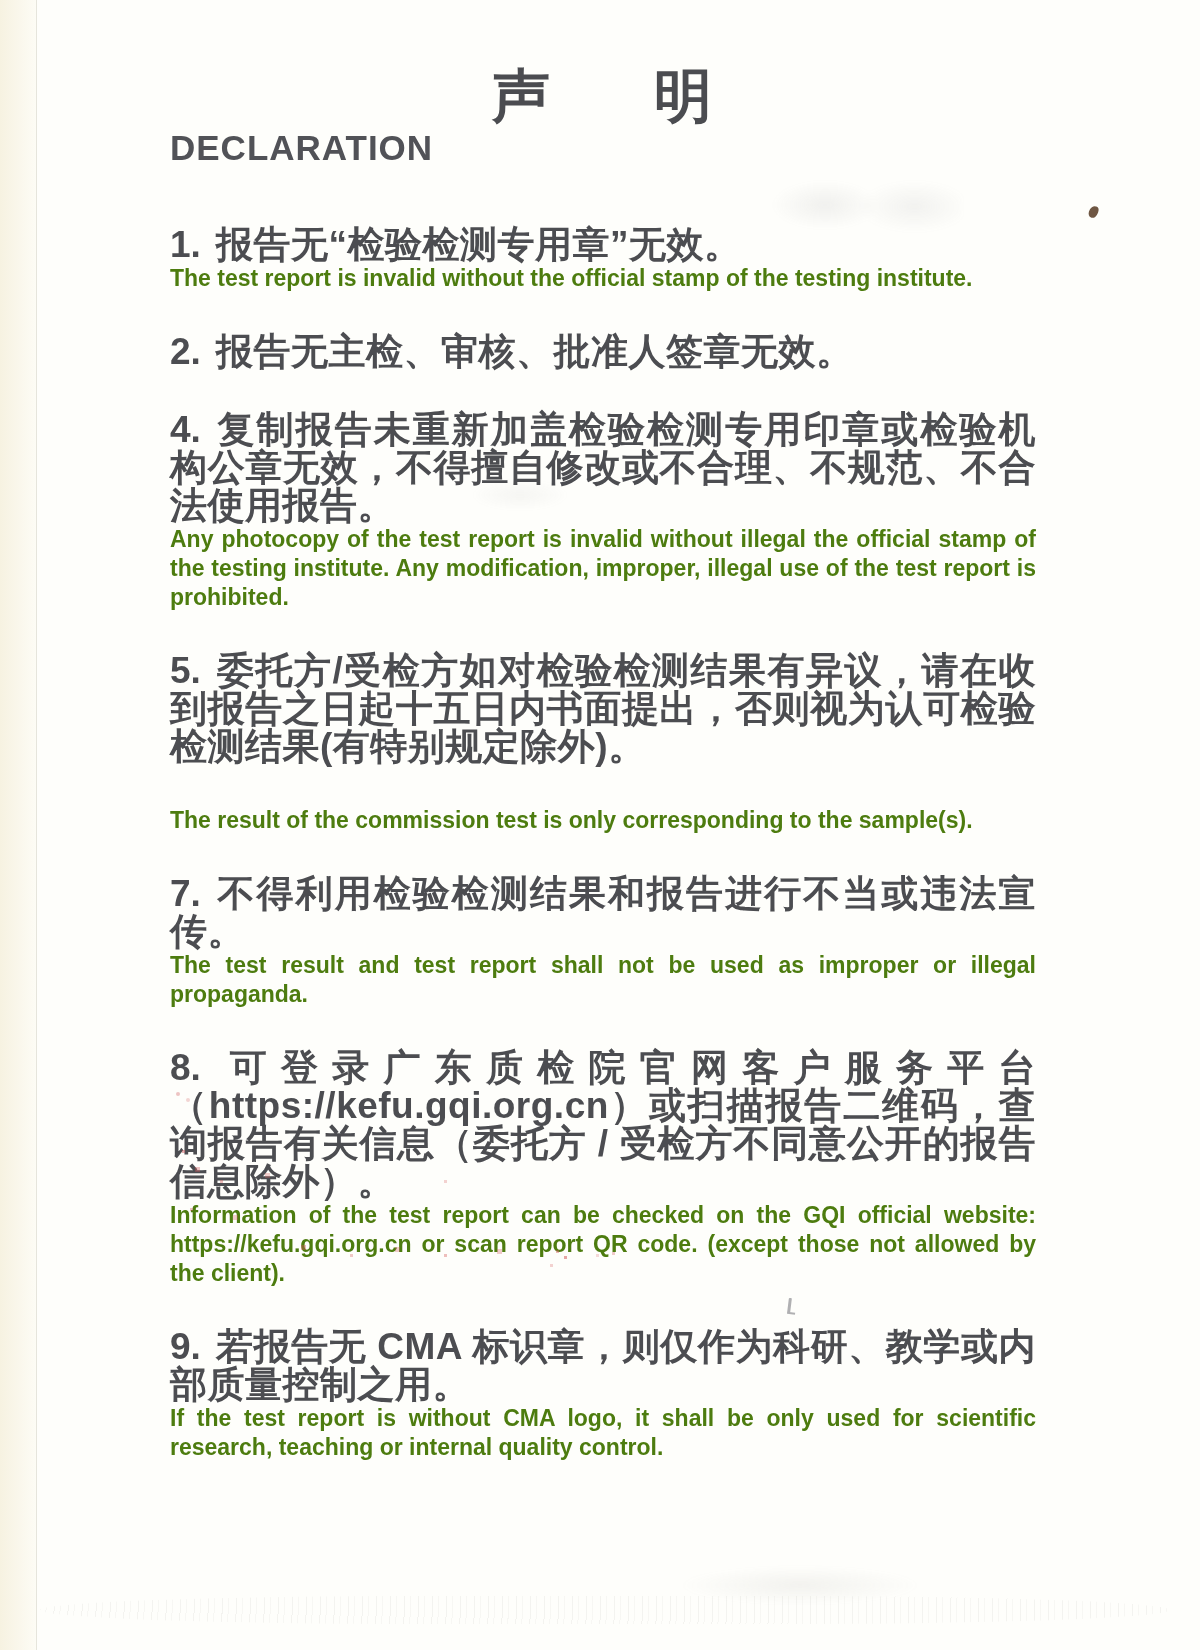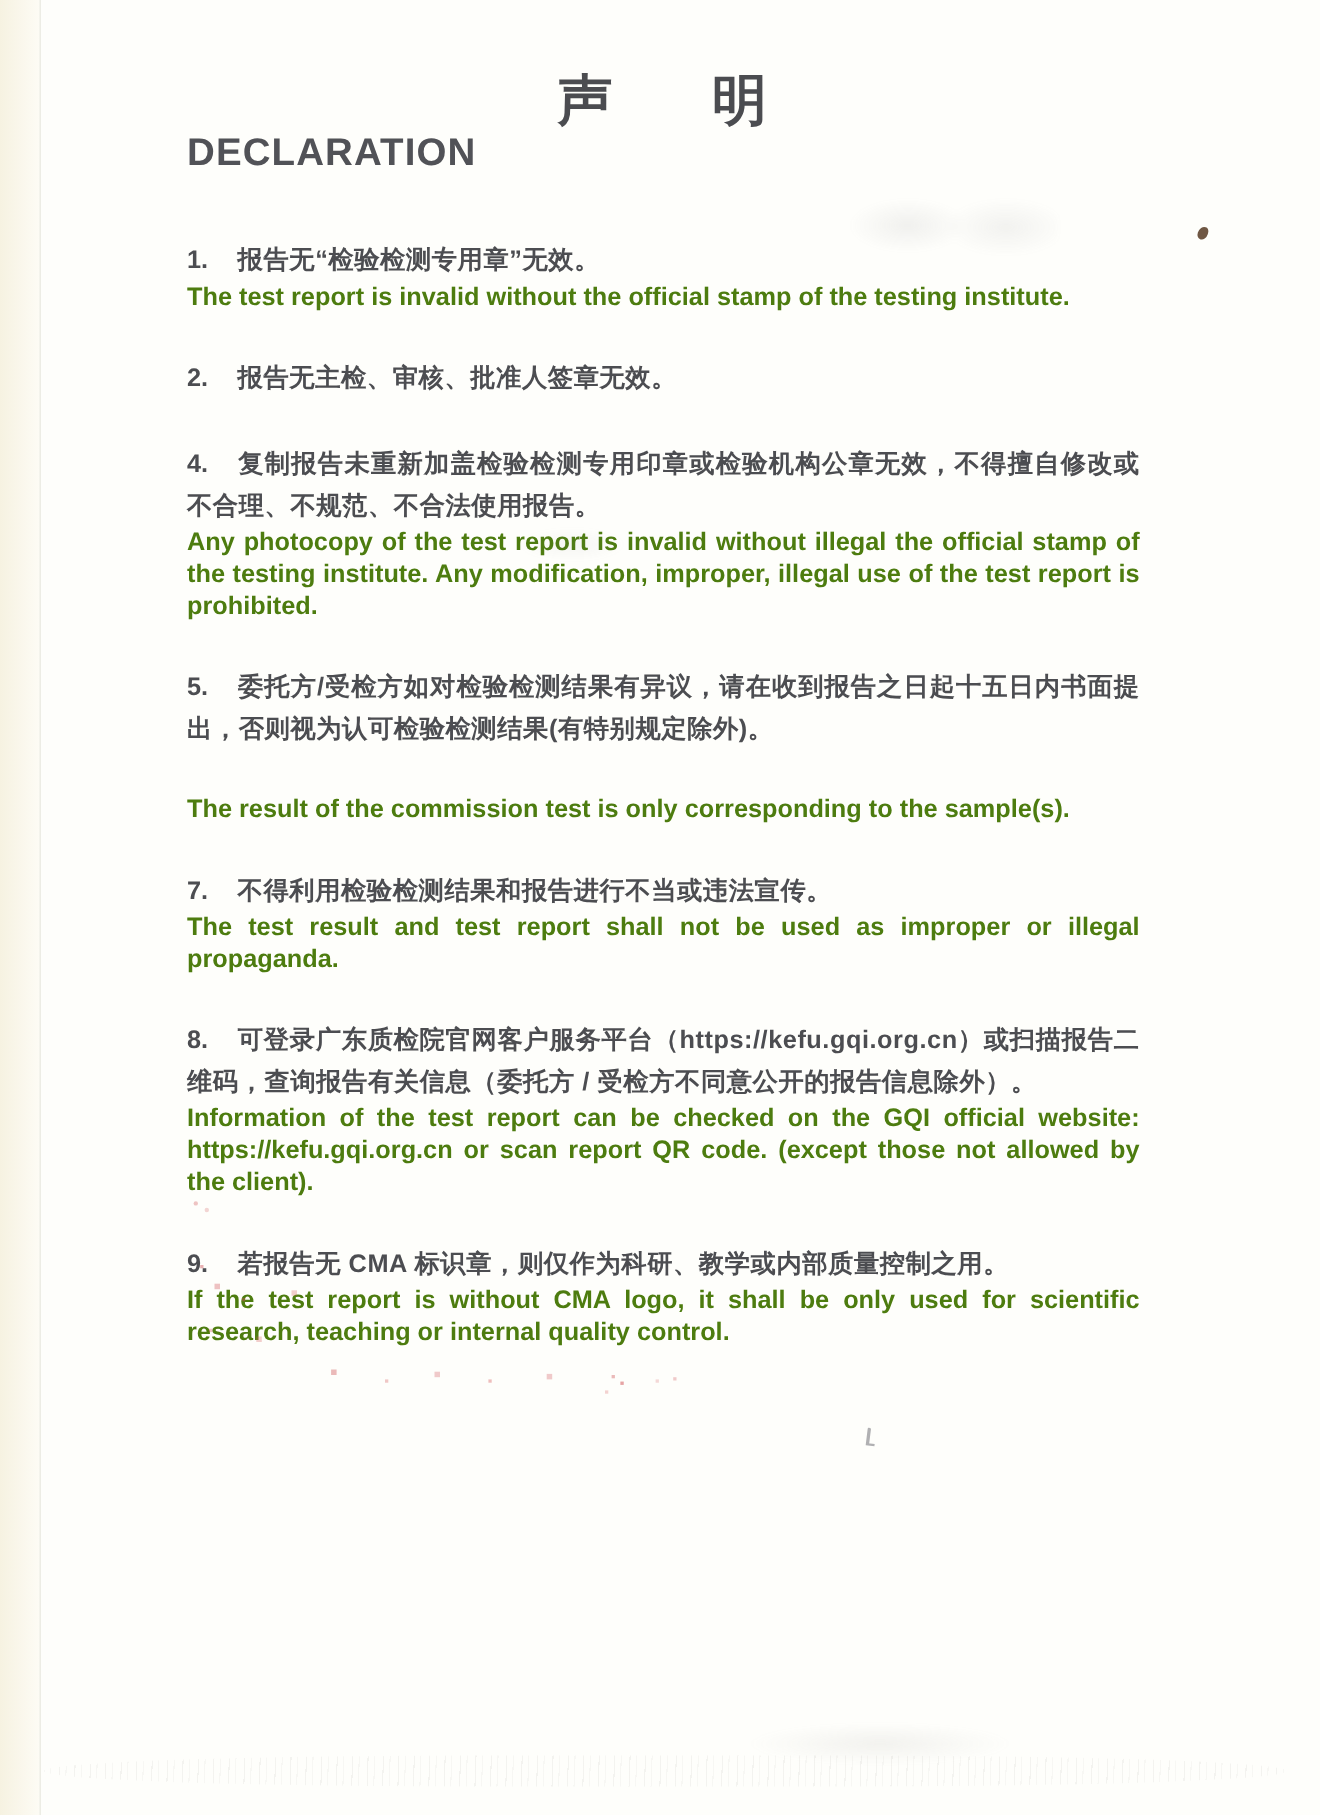--- a/index.html
+++ b/index.html
@@ -15,34 +15,34 @@
     position:absolute; left:0; top:0; width:36px; height:1650px;
     background:linear-gradient(to right,#f6f2e1 0%,#faf7ec 55%,#fdfcf5 100%);
     border-right:1px solid #e6e5dc;
   }
 
   .page { position:absolute; left:170px; top:0; width:866px; }
 
   .title-cn {
     margin-top:64px;
     text-align:center;
-    font-size:50px; font-weight:bold; color:#4b4c50;
+    font-size:58px; font-weight:bold; color:#4b4c50;
     word-spacing:1.45em; letter-spacing:2px;
     line-height:1.1;
   }
   .title-en {
     font-size:35px; font-weight:bold; color:#515257;
     letter-spacing:1px;
     margin-top:0; margin-bottom:58px;
   }
 
   .item { margin-bottom:40px; }
   .item p { margin:0; text-align:justify; }
   .cn {
-    font-size:23px; font-weight:bold; color:#4c4d51;
+    font-size:37px; font-weight:bold; color:#4c4d51;
     line-height:38px; letter-spacing:0.5px;
   }
   .cn .num { display:inline-block; min-width:46px; letter-spacing:0; }
   .en {
     font-size:23px; font-weight:bold; color:#4d7c0f;
     line-height:29px; margin-top:2px;
   }
 
   
   .artifact { position:absolute; pointer-events:none; }

